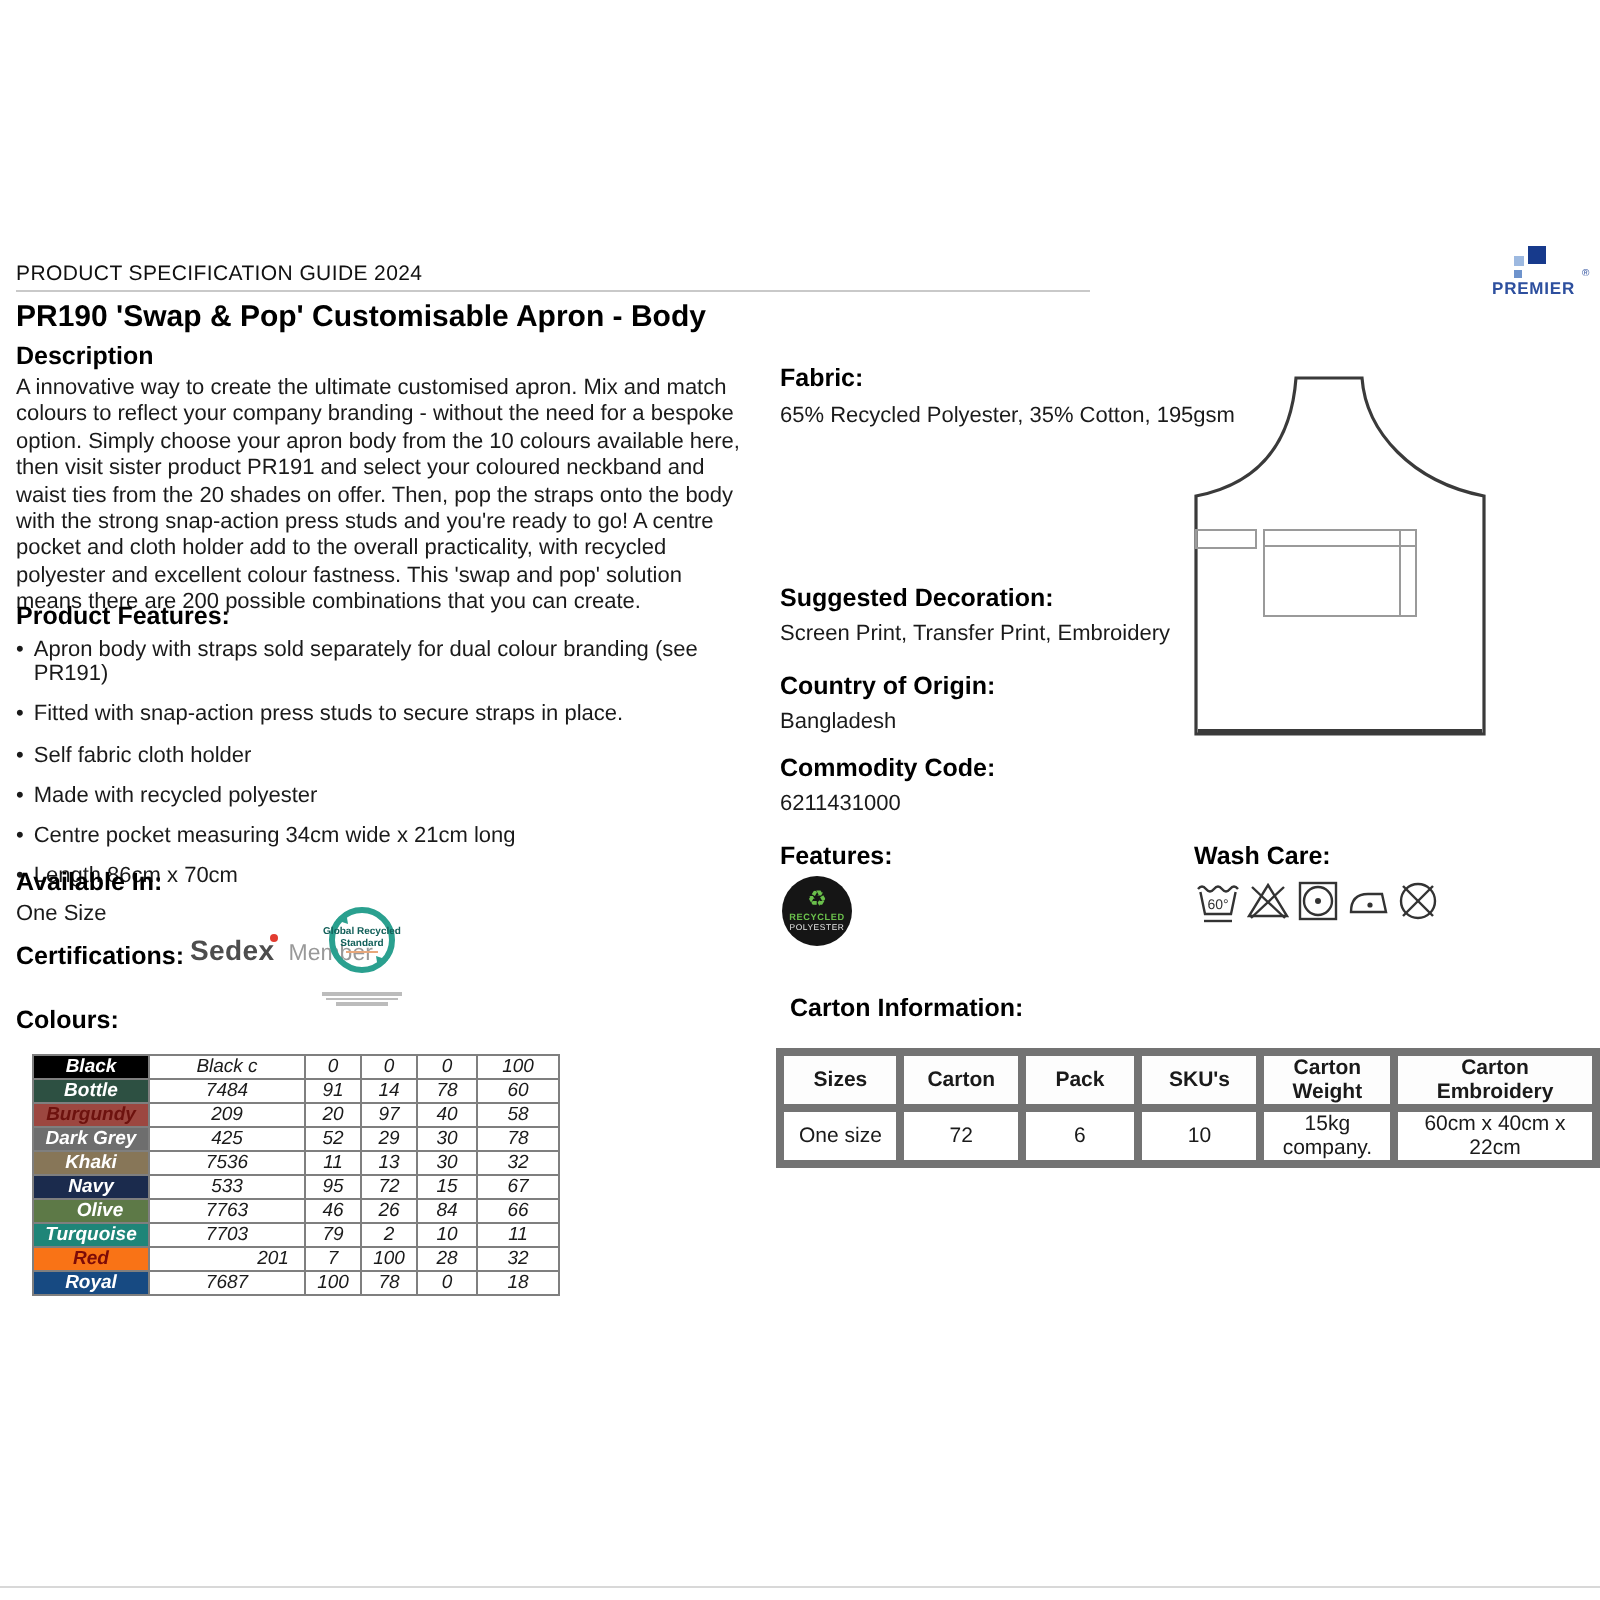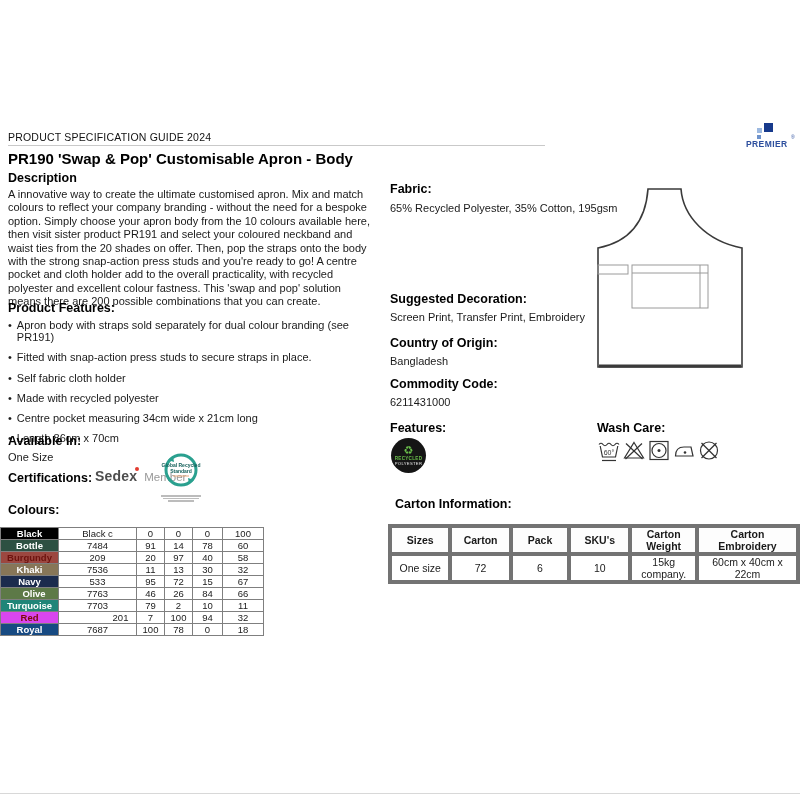--- a/index.html
+++ b/index.html
@@ -108,21 +108,21 @@
       <text x="23" y="15" text-anchor="middle" font-size="5" font-weight="bold" fill="#14605a" font-family="Liberation Sans, sans-serif" id="grs-t1">Global Recycled</text>
       <text x="23" y="21" text-anchor="middle" font-size="5" font-weight="bold" fill="#14605a" font-family="Liberation Sans, sans-serif" id="grs-t2">Standard</text>
       <line x1="15" y1="24" x2="31" y2="24" stroke="#e8a87c" stroke-width="1"></line>
     </svg>
     <div class="micro" style="width:40px;"></div>
     <div class="micro" style="width:36px;"></div>
     <div class="micro" style="width:26px;"></div>
   </div>
 
   <div class="abs h" style="left:8px;top:503px;">Colours:</div>
-  <table class="ctab abs" style="left:0;top:527px;">
+  <table class="ctab abs" style="left:16px;top:527px;font-style:italic;">
     <tbody id="colour-body">
         <tr>
           <td class="name" style="width: 44px; background: rgb(0, 0, 0); color: rgb(255, 255, 255);">Black</td>
           <td style="width: 27px;">Black c</td>
           <td style="width: 23px;">0</td>
           <td style="width: 23px;">0</td>
           <td style="width: 25px;">0</td>
           <td style="width: 36px;">100</td>
         </tr>
         <tr>
@@ -135,20 +135,28 @@
         </tr>
         <tr>
           <td class="name" style="width: 44px; background: rgb(156, 71, 64); color: rgb(109, 18, 14);">Burgundy</td>
           <td style="width: 27px;">209</td>
           <td style="width: 23px;">20</td>
           <td style="width: 23px;">97</td>
           <td style="width: 25px;">40</td>
           <td style="width: 36px;">58</td>
         </tr>
         <tr>
+          <td class="name" style="width: 44px; background: rgb(110, 110, 110); color: rgb(255, 255, 255);">Dark Grey</td>
+          <td style="width: 27px;">425</td>
+          <td style="width: 23px;">52</td>
+          <td style="width: 23px;">29</td>
+          <td style="width: 25px;">30</td>
+          <td style="width: 36px;">78</td>
+        </tr>
+        <tr>
           <td class="name" style="width: 44px; background: rgb(135, 118, 88); color: rgb(255, 255, 255); text-align: center;">Khaki</td>
           <td style="width: 27px;">7536</td>
           <td style="width: 23px;">11</td>
           <td style="width: 23px;">13</td>
           <td style="width: 25px;">30</td>
           <td style="width: 36px;">32</td>
         </tr>
         <tr>
           <td class="name" style="width: 44px; background: rgb(27, 43, 77); color: rgb(255, 255, 255);">Navy</td>
           <td style="width: 27px;">533</td>
@@ -167,25 +175,25 @@
         </tr>
         <tr>
           <td class="name" style="width: 44px; background: rgb(31, 133, 120); color: rgb(255, 255, 255);">Turquoise</td>
           <td style="width: 27px;">7703</td>
           <td style="width: 23px;">79</td>
           <td style="width: 23px;">2</td>
           <td style="width: 25px;">10</td>
           <td style="width: 36px;">11</td>
         </tr>
         <tr>
-          <td class="name" style="width: 44px; background: #d946ef; color: rgb(124, 11, 8);">Red</td>
+          <td class="name" style="width: 44px; background: #f97316; color: rgb(124, 11, 8);">Red</td>
           <td style="width: 27px; padding-left: 48px;">201</td>
           <td style="width: 23px;">7</td>
           <td style="width: 23px;">100</td>
-          <td style="width: 25px;">94</td>
+          <td style="width: 25px;">28</td>
           <td style="width: 36px;">32</td>
         </tr>
         <tr>
           <td class="name" style="width: 44px; background: rgb(23, 74, 130); color: rgb(255, 255, 255);">Royal</td>
           <td style="width: 27px;">7687</td>
           <td style="width: 23px;">100</td>
           <td style="width: 23px;">78</td>
           <td style="width: 25px;">0</td>
           <td style="width: 36px;">18</td>
         </tr>

